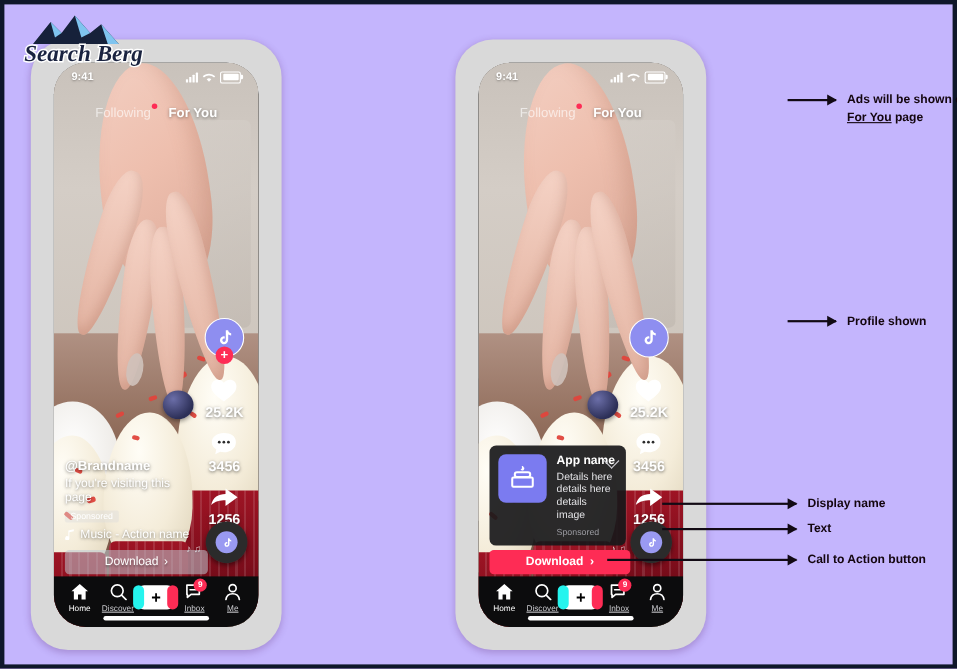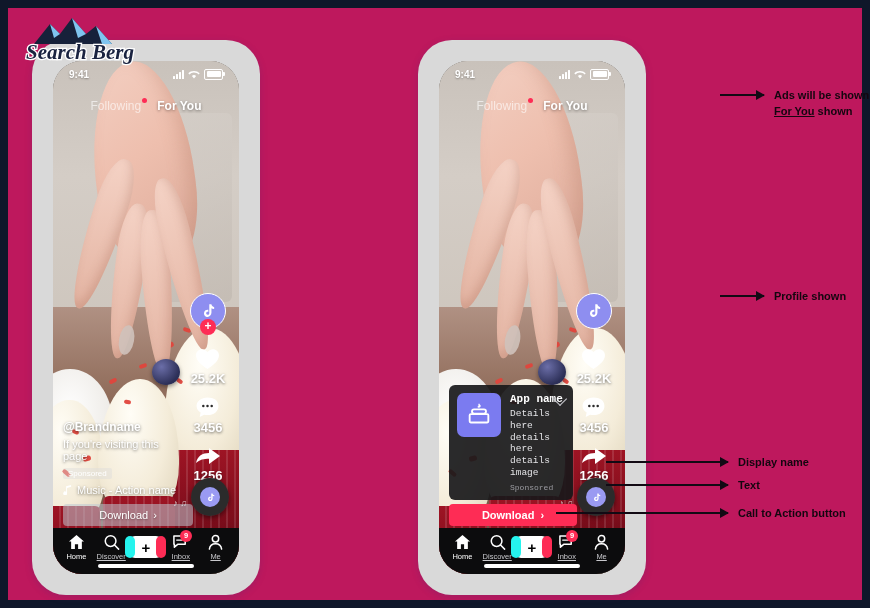--- a/index.html
+++ b/index.html
@@ -5,22 +5,22 @@
   html,body{margin:0;padding:0;}
   body{
     width:870px;height:608px;
     background:#efaffb;
     font-family:"Liberation Sans", sans-serif;
     overflow:hidden;
     position:relative;
   }
   .page{
     position:absolute;inset:0;
-    background:#be185d;
-    border:8px solid #0f172a;
+    background:#c4b5fd;
+    border:4px solid #0f172a;
     box-sizing:border-box;
   }
 
   
   .logo{
     position:absolute;left:12px;top:6px;width:120px;height:52px;
     z-index:40;pointer-events:none;
   }
   .logo svg{display:block;}
 
@@ -195,21 +195,21 @@
     position:absolute;left:10px;right:46px;bottom:48px;height:22px;z-index:6;
     background:rgba(190,200,210,.55);border-radius:4px;
     display:flex;align-items:center;justify-content:center;
     color:#fff;font-size:11px;text-shadow:0 1px 2px rgba(0,0,0,.35);
   }
 
   
   .adcard{
     position:absolute;left:10px;right:52px;bottom:74px;z-index:7;
     background:rgba(24,24,26,.92);border-radius:6px;padding:8px;box-sizing:border-box;
-    display:flex;gap:9px;font-family:Liberation Mono, monospace;
+    display:flex;gap:9px;
   }
   .adicon{
     width:44px;height:44px;border-radius:7px;background:#7b7bf0;flex:0 0 auto;
     display:flex;align-items:center;justify-content:center;
   }
   .adbody{flex:1;min-width:0;position:relative;}
   .adname{color:#fff;font-size:11px;font-weight:bold;margin-bottom:3px;}
   .addesc{color:#e3e3e6;font-size:9.5px;line-height:1.25;margin-bottom:4px;}
   .adspons{color:#9b9ba1;font-size:8px;}
   .chev{
@@ -616,21 +616,21 @@
       </div>
       <div class="homebar"></div>
 
     </div>
   </div>
 
   <div class="anno a1">
     <div class="arrow"></div>
     <div class="txt">
       <span>Ads will be shown on</span><br>
-      <u>For You</u><span> shown</span>
+      <u>For You</u><span> page</span>
     </div>
   </div>
 
   <div class="anno a2">
     <div class="arrow"></div>
     <div class="txt">Profile shown</div>
   </div>
 
   <div class="anno a4">
     <div class="arrow"></div>

